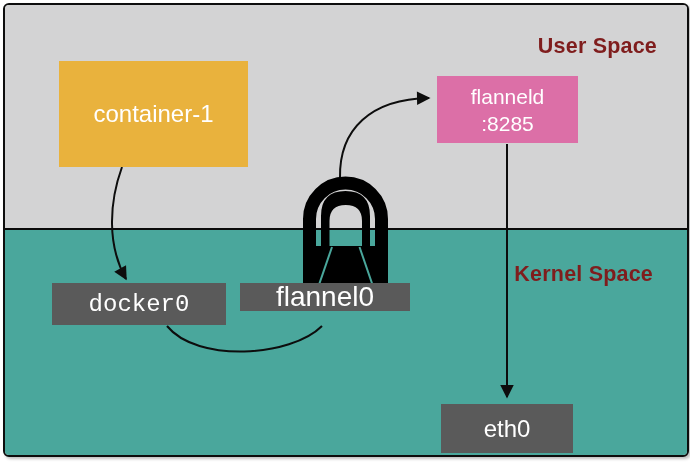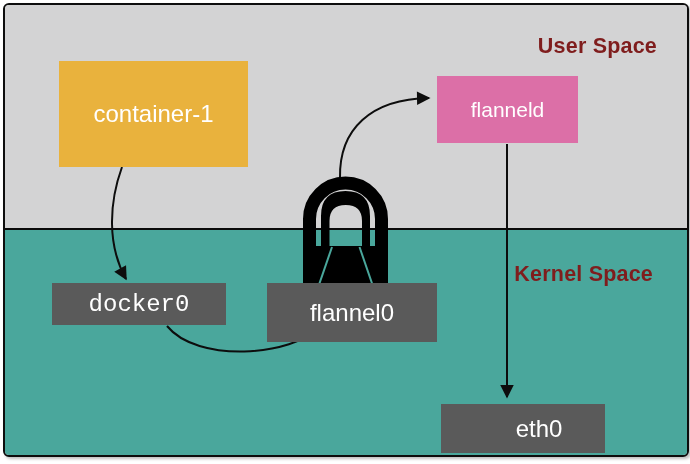--- a/index.html
+++ b/index.html
@@ -23,21 +23,21 @@
   .label-kernel{top:257px;right:34px;margin-left:16px;}
   svg.connectors{position:absolute;left:0;top:0;z-index:3;}
   svg.tunnel{position:absolute;left:295px;top:166px;z-index:4;}
   .node{
     position:absolute;z-index:5;display:flex;align-items:center;justify-content:center;
     color:#ffffff;text-align:center;font-weight:500;
   }
   .node-container1{left:54px;top:56px;width:189px;height:106px;font-size:24px;}
   .node-flanneld{left:432px;top:71px;width:141px;height:67px;font-size:21px;line-height:27px;flex-direction:column;}
   .node-docker0{left:47px;top:278px;width:174px;height:42px;font-size:24px;font-family:Liberation Mono, monospace;}
-  .node-flannel0{left:262px;top:278px;width:170px;height:59px;font-size:24px;}
+  .node-flannel0{left:235px;top:278px;width:170px;height:28px;font-size:28px;}
   .node-eth0{left:436px;top:399px;width:132px;height:49px;font-size:24px;}
 </style>
 </head>
 <body>
 
 <div id="canvas">
   <div class="frame">
 
     <div class="region region-user" style="background: rgb(211, 211, 212);"></div>
     <div class="region region-kernel" style="background: rgb(74, 167, 156);"></div>
@@ -63,31 +63,32 @@
       <path d="M32,76 L16.5,121" stroke="#4aa79c" stroke-width="2"></path>
       <path d="M59.5,76 L75,121" stroke="#4aa79c" stroke-width="2"></path>
     </svg>
 
     <div class="node node-container1" style="background: rgb(233, 178, 61);">
       <span>container-1</span>
     </div>
 
     <div class="node node-flanneld" style="background: rgb(220, 111, 167);">
       <span>flanneld</span>
+      <span>:8285</span>
     </div>
 
     <div class="node node-docker0" style="background: rgb(90, 90, 90);">
       <span>docker0</span>
     </div>
 
     <div class="node node-flannel0" style="background: rgb(90, 90, 90);">
       <span>flannel0</span>
     </div>
 
-    <div class="node node-eth0" style="background: rgb(90, 90, 90); padding-left: 32px;">
+    <div class="node node-eth0" style="background: rgb(90, 90, 90);">
       <span>eth0</span>
     </div>
 
     <div class="region-label label-user">User Space</div>
     <div class="region-label label-kernel">Kernel Space</div>
 
   </div>
 </div>
 
 </body></html>

